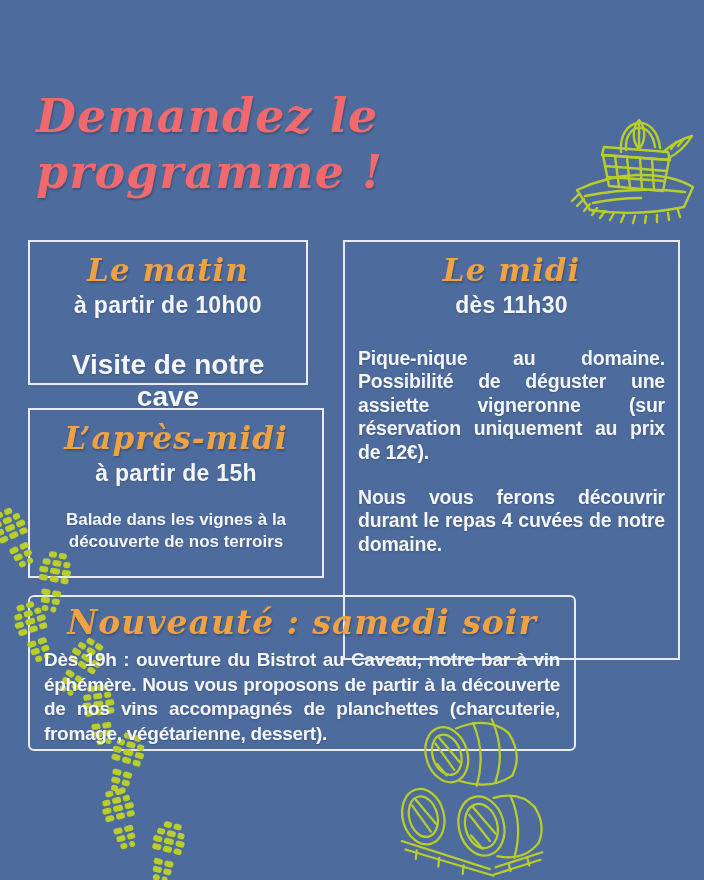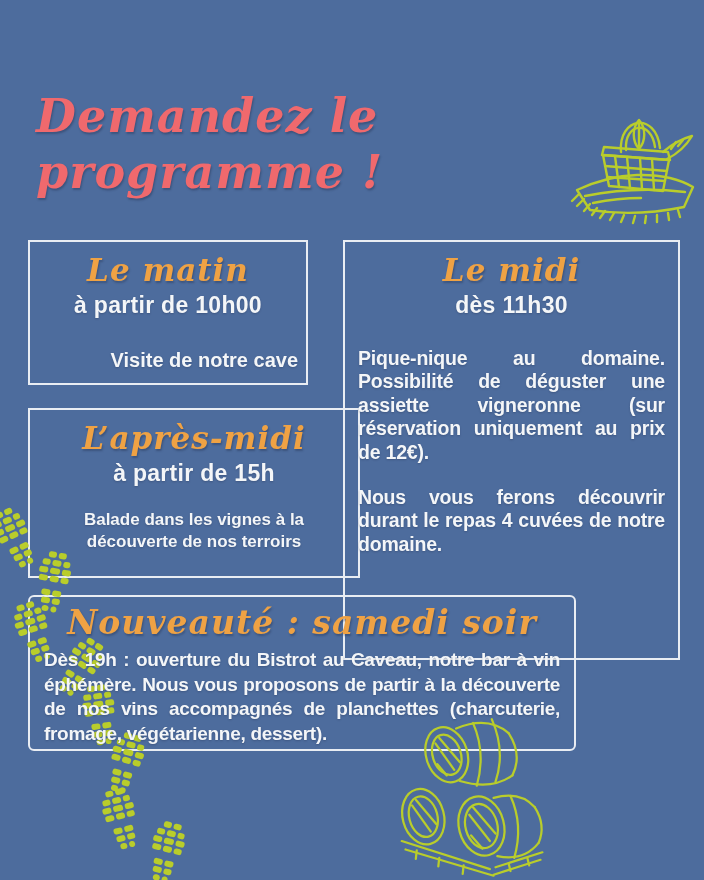--- a/index.html
+++ b/index.html
@@ -29,38 +29,38 @@
     z-index:1;
   }
   .poster-title span{display:block;}
   .card{
     position:absolute;box-sizing:border-box;
     border:2px solid var(--border,#e9edf3);
     text-align:center;color:var(--text,#f4f6f8);
   }
   .card-morning{left:28px;top:240px;width:280px;height:145px;}
   .card-noon{left:343px;top:240px;width:337px;height:420px;}
-  .card-afternoon{left:28px;top:408px;width:332px;height:170px;}
+  .card-afternoon{left:28px;top:408px;width:296px;height:170px;}
   .card-evening{left:28px;top:595px;width:548px;height:156px;border-radius:6px;}
   .card-heading{
     position:relative;z-index:4;margin:10px 0 0;
     font-size:31px;color:var(--orange,#efa244);
     text-shadow:1px 2px 2px rgba(30,40,70,.35);
   }
   .card-evening .card-heading{margin-top:6px;font-size:33px;}
   .card-time{
     position:relative;z-index:4;margin:4px 0 0;
     font-size:23px;font-weight:bold;letter-spacing:.3px;
     text-shadow:0 1px 2px rgba(30,40,70,.3);
   }
   .card-body{
     position:relative;z-index:4;font-weight:bold;
     text-shadow:0 1px 2px rgba(30,40,70,.3);
   }
-  .card-morning .card-body{margin:30px 8px 0;font-size:20px;text-align:right;}
+  .card-morning .card-body{margin:30px 8px 0;font-size:28px;}
   .card-afternoon .card-body{margin:22px 16px 0;font-size:17px;line-height:1.3;}
   .card-noon .card-text{margin:28px 13px 0;text-align:justify;}
   .card-noon .card-text p{
     position:relative;z-index:4;margin:0 0 22px;
     font-size:19.5px;font-weight:bold;line-height:1.2;
     letter-spacing:-.2px;text-shadow:0 1px 2px rgba(30,40,70,.3);
   }
   .card-evening .card-body{
     margin:6px 14px 0;text-align:justify;
     font-size:19px;line-height:1.3;letter-spacing:-.3px;

